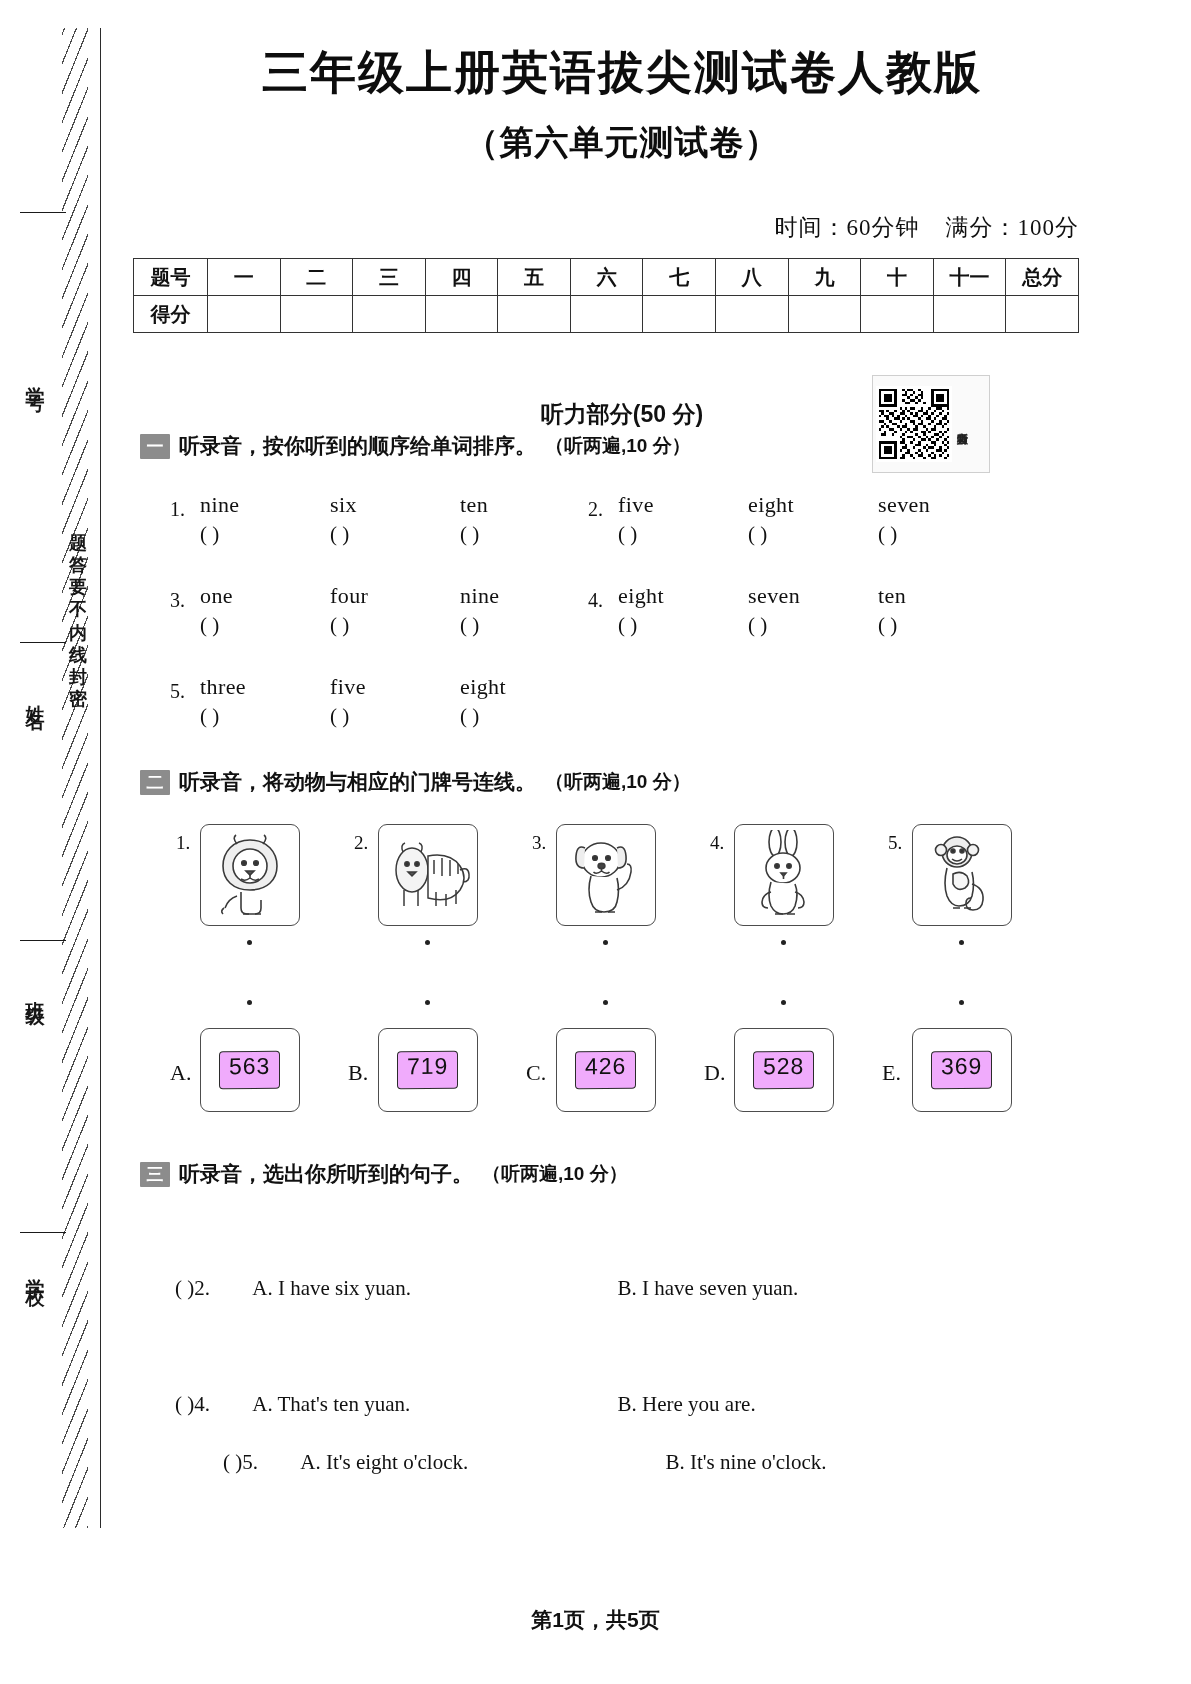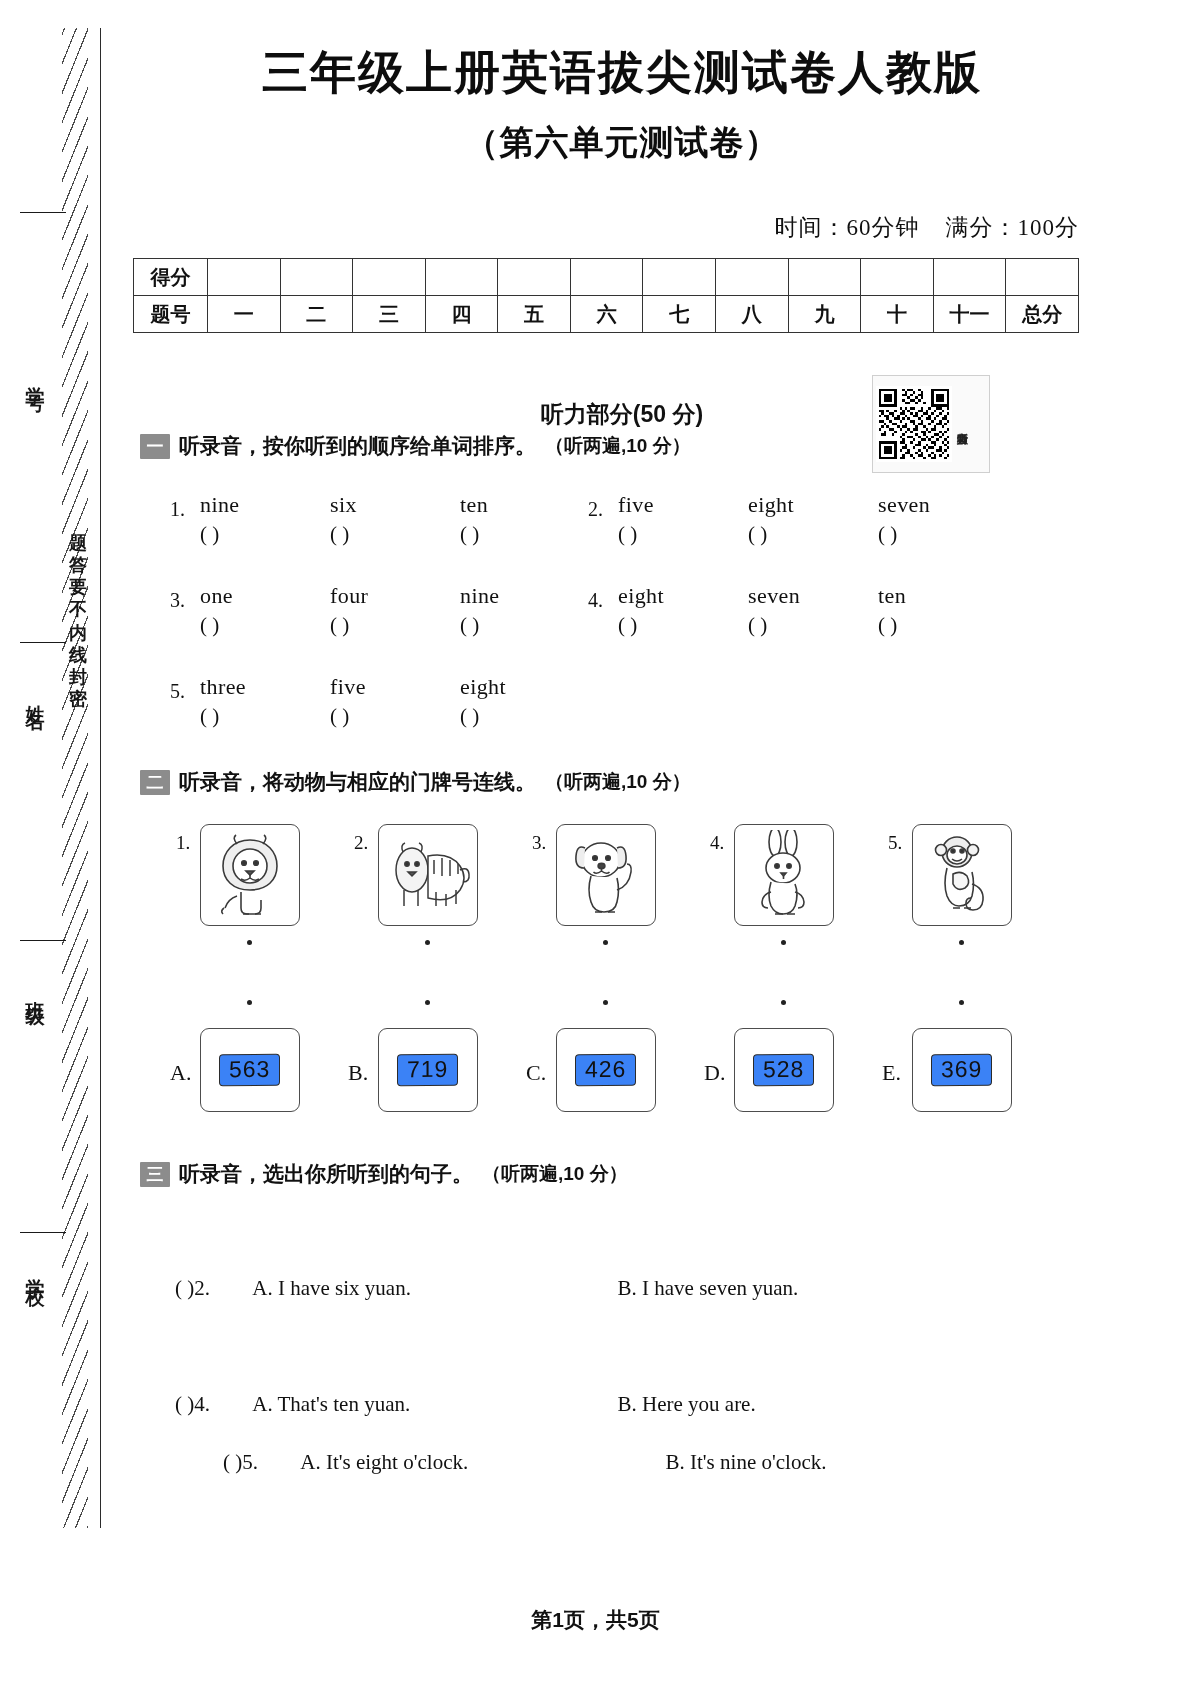--- a/index.html
+++ b/index.html
@@ -164,24 +164,24 @@
   .plate-letter {
     position: absolute; left: -30px; top: 32px;
     font-size: 22px; font-family: "Liberation Serif","DejaVu Serif",serif; color:#111;
   }
   .plate-box {
     width: 100px; height: 84px; border: 1.2px solid #4d4d4d; border-radius: 9px;
     background: #fff; display: flex; align-items: center; justify-content: center;
   }
   .plate-inner {
     border: 1.8px solid #2b2b2b; border-radius: 4px;
-    padding: 1px 9px 2px 9px;
+    padding: 1px 9px 8px 9px;
     font-family: "Liberation Sans","DejaVu Sans",sans-serif;
     font-size: 23px; color: #111; letter-spacing: 1px;
-    background: #3b82f6;
+    background: #f0abfc;
     transform: skewY(-0.6deg);
   }
 
   
   .q-row {
     position: absolute; left: 175px; width: 900px;
     font-size: 21px; color: #111;
     font-family: "Liberation Serif","DejaVu Serif",serif;
   }
   .q-paren { display: inline-block; width: 72px; }
@@ -222,49 +222,49 @@
 
   <div class="title-main">三年级上册英语拔尖测试卷人教版</div>
   <div class="title-sub">（第六单元测试卷）</div>
 
   <div class="meta-line">
     <span>时间：60分钟</span><span class="gap"></span><span>满分：100分</span>
   </div>
 
   <table class="score-table">
     <tbody>
-      <tr>
-        <td class="head-cell">得分</td>
-        <td></td>
-        <td></td>
-        <td></td>
-        <td></td>
-        <td></td>
-        <td></td>
-        <td></td>
-        <td></td>
-        <td></td>
-        <td></td>
-        <td></td>
-        <td></td>
-      </tr>
       <tr>
         <td class="head-cell">题号</td>
         <td>一</td>
         <td>二</td>
         <td>三</td>
         <td>四</td>
         <td>五</td>
         <td>六</td>
         <td>七</td>
         <td>八</td>
         <td>九</td>
         <td>十</td>
         <td>十一</td>
         <td>总分</td>
+      </tr>
+      <tr>
+        <td class="head-cell">得分</td>
+        <td></td>
+        <td></td>
+        <td></td>
+        <td></td>
+        <td></td>
+        <td></td>
+        <td></td>
+        <td></td>
+        <td></td>
+        <td></td>
+        <td></td>
+        <td></td>
       </tr>
     </tbody>
   </table>
 
   <div class="part-title" style="top:399px;">听力部分(50 分)</div>
 
   <div class="qr-wrap">
     <svg class="qr-code" viewBox="0 0 29 29" shape-rendering="crispEdges">
       <rect width="29" height="29" fill="#ffffff"></rect>
       <g fill="#000000">

